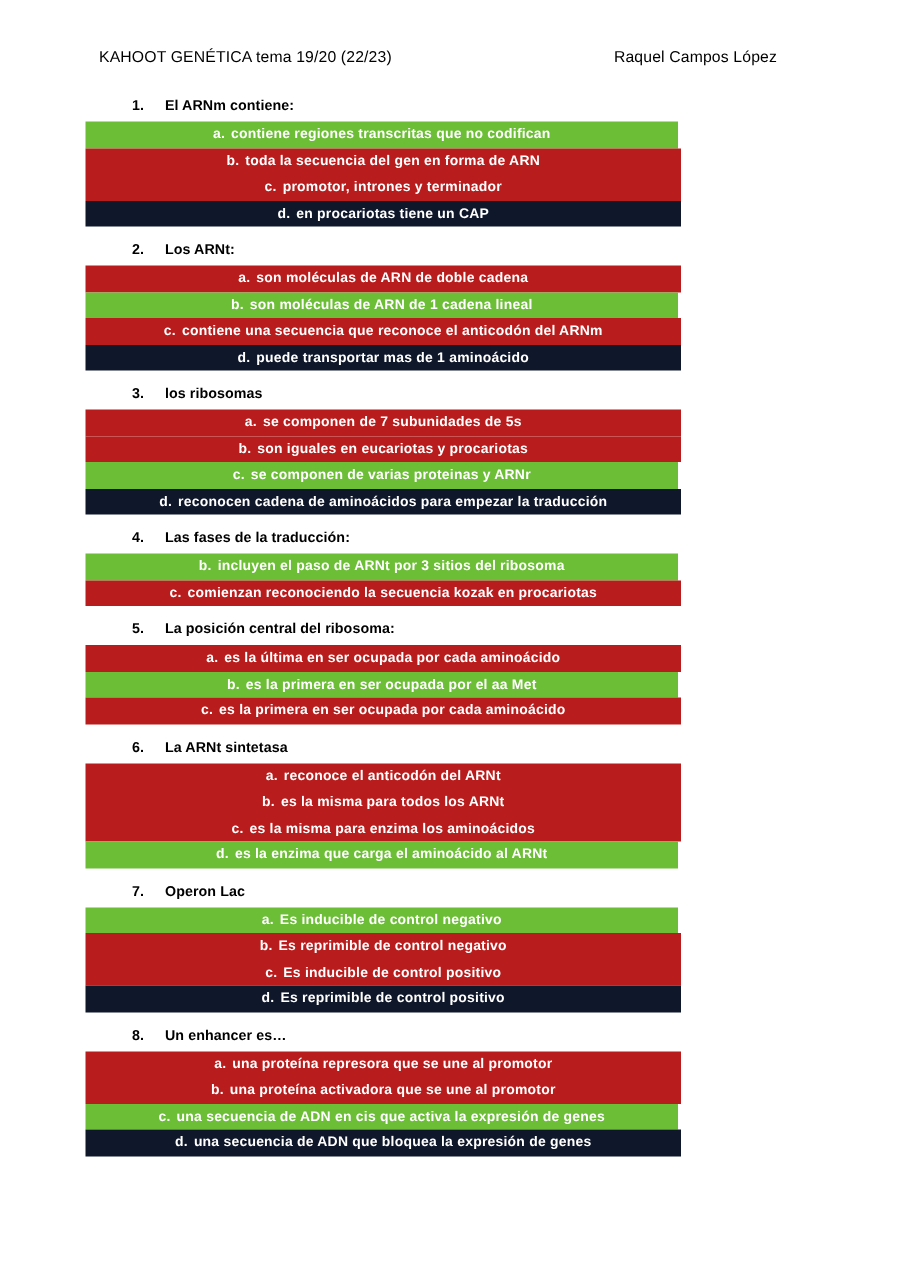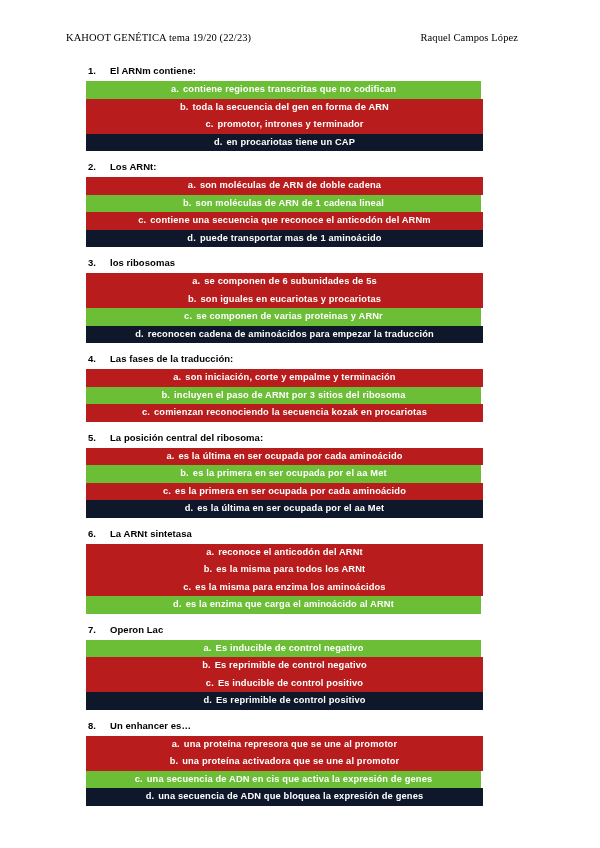--- a/index.html
+++ b/index.html
@@ -26,21 +26,20 @@
     position: absolute;
     top: 32px;
     left: 66px;
     right: 60px;
     display: flex;
     justify-content: space-between;
     align-items: baseline;
     font-size: 10.5px;
     color: #000000;
     letter-spacing: 0.1px;
-    font-family: Liberation Serif, serif;
   }
   .doc-header .title-left {
     white-space: nowrap;
   }
   .doc-header .author-right {
     white-space: nowrap;
     padding-right: 22px;
   }
 
   
@@ -65,21 +64,21 @@
   }
   .q-num {
     width: 22px;
     flex: 0 0 22px;
   }
   .q-text {
     flex: 1 1 auto;
   }
 
   .answers {
-    margin-left: 86px;
+    margin-left: 57px;
     width: 397px;
   }
   .answer-row {
     height: 17.5px;
     line-height: 17.5px;
     text-align: center;
     font-size: 9.3px;
     font-weight: bold;
     color: #ffffff;
     letter-spacing: 0.15px;
@@ -135,47 +134,45 @@
           <div class="answer-row red"><span class="opt-letter">c.</span><span>contiene una secuencia que reconoce el anticodón del ARNm</span></div>
           <div class="answer-row red-dark"><span class="opt-letter">d.</span><span>puede transportar mas de 1 aminoácido</span></div>
         </div>
       </div>
       <div class="question-block">
         <div class="q-heading">
           <span class="q-num">3.</span>
           <span class="q-text">los ribosomas</span>
         </div>
         <div class="answers">
-          <div class="answer-row red"><span class="opt-letter">a.</span><span>se componen de 6 subunidades de 5s</span></div>
+          <div class="answer-row red"><span class="opt-letter">a.</span><span>se componen de 7 subunidades de 5s</span></div>
           <div class="answer-row red"><span class="opt-letter">b.</span><span>son iguales en eucariotas y procariotas</span></div>
           <div class="answer-row green"><span class="opt-letter">c.</span><span>se componen de varias proteinas y ARNr</span></div>
           <div class="answer-row red-dark"><span class="opt-letter">d.</span><span>reconocen cadena de aminoácidos para empezar la traducción</span></div>
         </div>
       </div>
       <div class="question-block">
         <div class="q-heading">
           <span class="q-num">4.</span>
           <span class="q-text">Las fases de la traducción:</span>
         </div>
         <div class="answers">
-          <div class="answer-row red"><span class="opt-letter">a.</span><span>son iniciación, corte y empalme y terminación</span></div>
           <div class="answer-row green"><span class="opt-letter">b.</span><span>incluyen el paso de ARNt por 3 sitios del ribosoma</span></div>
           <div class="answer-row red"><span class="opt-letter">c.</span><span>comienzan reconociendo la secuencia kozak en procariotas</span></div>
         </div>
       </div>
       <div class="question-block">
         <div class="q-heading">
           <span class="q-num">5.</span>
           <span class="q-text">La posición central del ribosoma:</span>
         </div>
         <div class="answers">
           <div class="answer-row red"><span class="opt-letter">a.</span><span>es la última en ser ocupada por cada aminoácido</span></div>
           <div class="answer-row green"><span class="opt-letter">b.</span><span>es la primera en ser ocupada por el aa Met</span></div>
           <div class="answer-row red"><span class="opt-letter">c.</span><span>es la primera en ser ocupada por cada aminoácido</span></div>
-          <div class="answer-row red-dark"><span class="opt-letter">d.</span><span>es la última en ser ocupada por el aa Met</span></div>
         </div>
       </div>
       <div class="question-block">
         <div class="q-heading">
           <span class="q-num">6.</span>
           <span class="q-text">La ARNt sintetasa</span>
         </div>
         <div class="answers">
           <div class="answer-row red"><span class="opt-letter">a.</span><span>reconoce el anticodón del ARNt</span></div>
           <div class="answer-row red"><span class="opt-letter">b.</span><span>es la misma para todos los ARNt</span></div>

